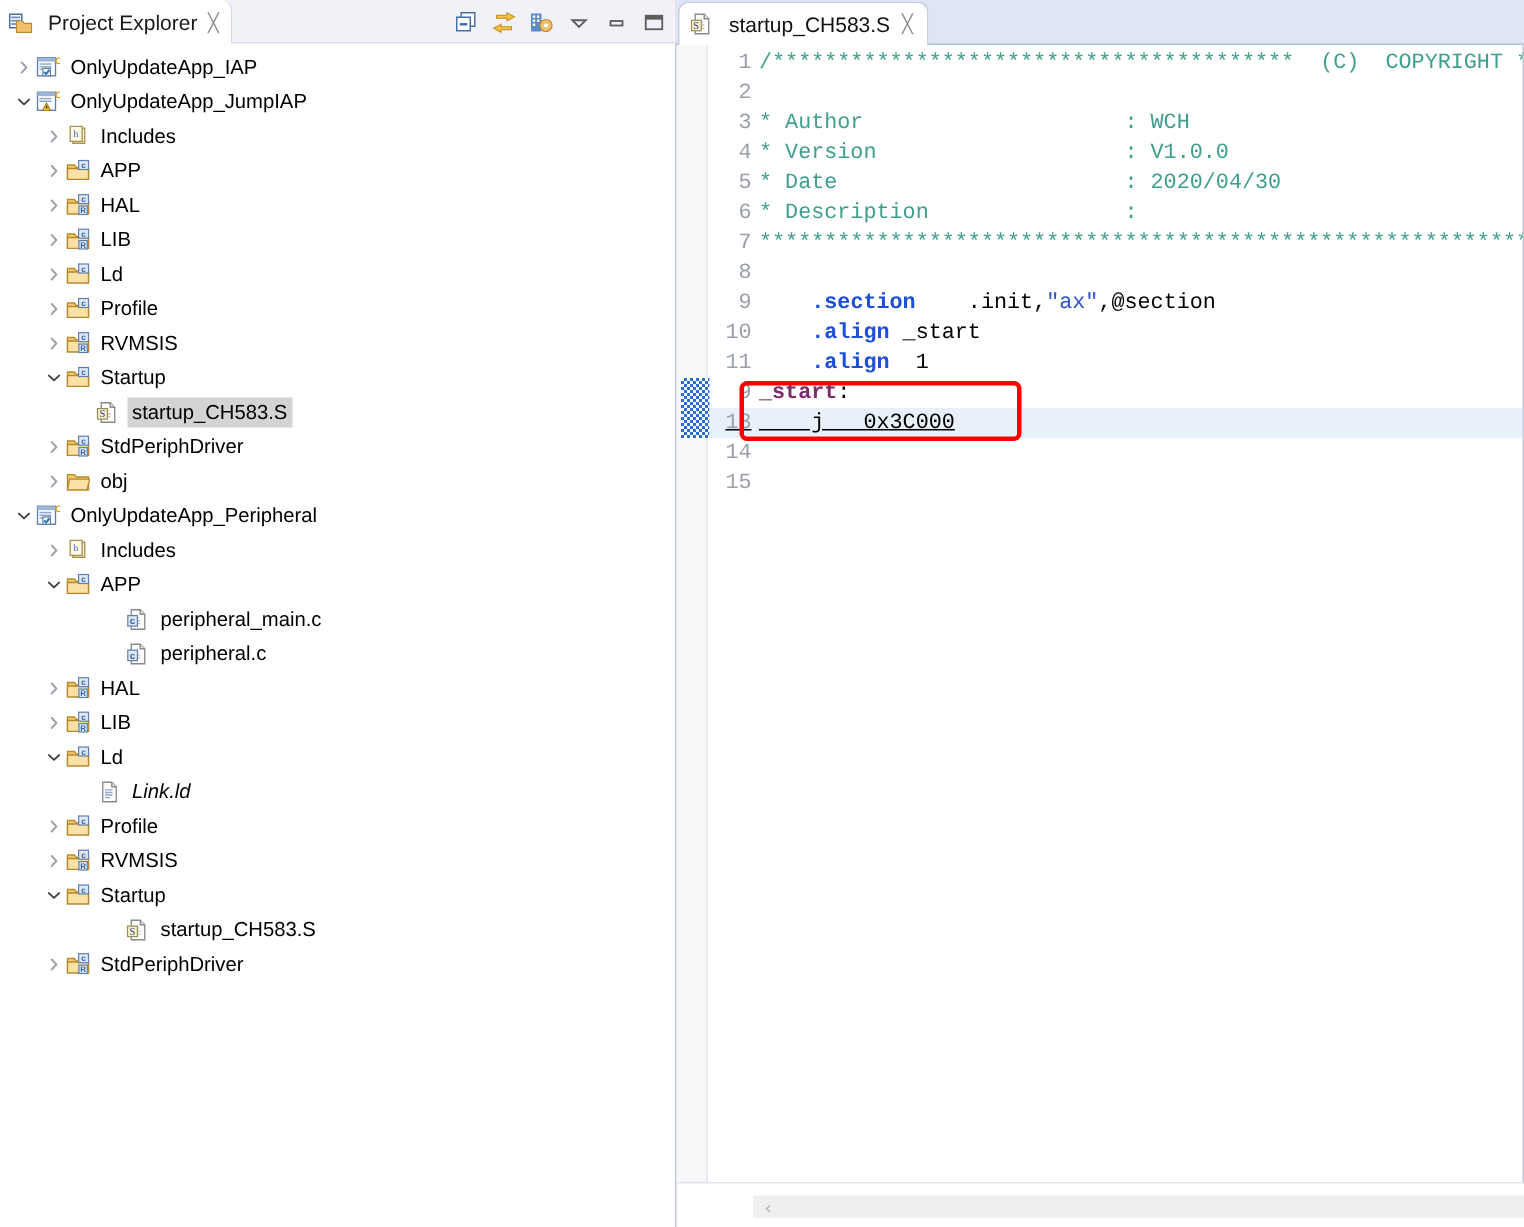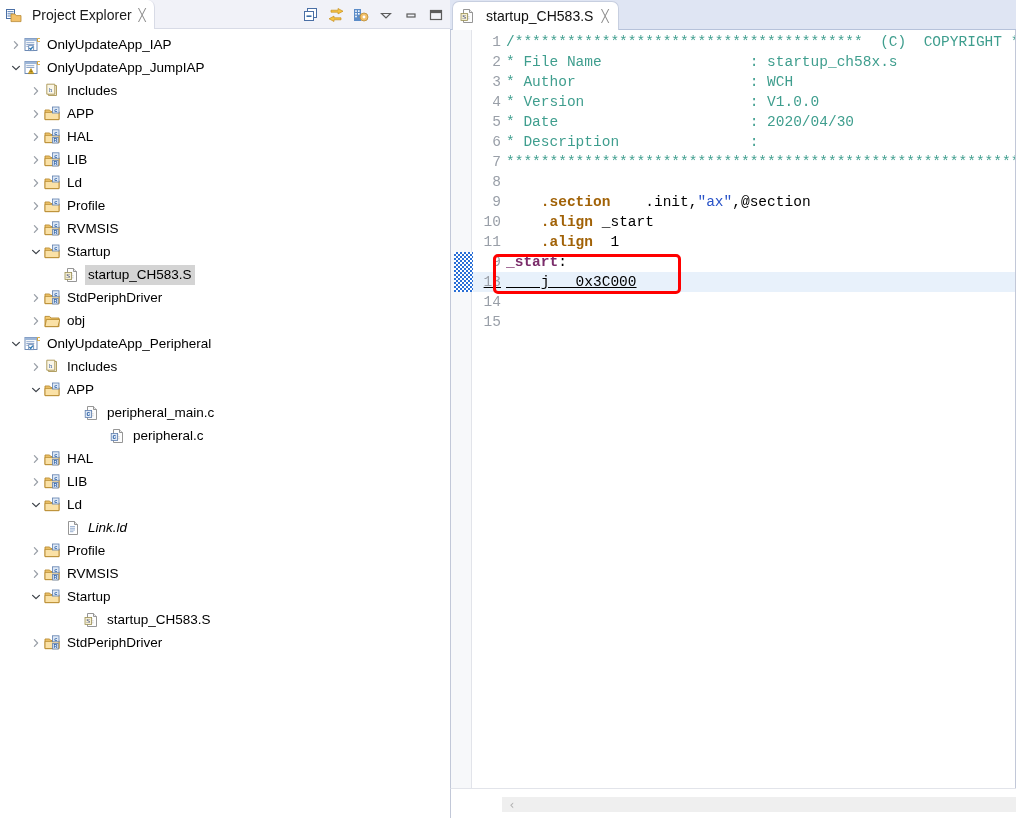--- a/index.html
+++ b/index.html
@@ -154,21 +154,21 @@
   .lnum {
     width: 33px;
     flex: 0 0 33px;
     text-align: right;
     color: #999fa8;
     padding-right: 5px;
     font-size: 14.5px;
   }
   .ctext { color: #000000; }
   .c-cmt  { color: #3f9e8e; }
-  .c-kw   { color: #a16207; font-weight: bold; }
+  .c-kw   { color: #1d4ed8; font-weight: bold; }
   .c-str  { color: #2a54c8; }
   .c-lbl  { color: #7b2d6b; font-weight: bold; }
 
   #red-box {
     position: absolute;
     border: 3px solid #ff0000;
     border-radius: 5px;
     pointer-events: none;
   }
 
@@ -539,21 +539,21 @@
             <svg width="16" height="16" viewBox="0 0 16 16">
               <path d="M3.5 1.5 h6 l3 3 v10 h-9 z" fill="#fdfdfd" stroke="#8a8a8a" stroke-width="0.9"></path>
               <path d="M9.5 1.5 v3 h3" fill="#e8e8e8" stroke="#8a8a8a" stroke-width="0.9"></path>
               <path d="M4.6 6.8 h4 M4.6 8.8 h5 M4.6 10.8 h5" stroke="#c2c2c2" stroke-width="0.8"></path>
               <rect x="1.2" y="5.4" width="6.4" height="7" fill="#dfe9f6" stroke="#5f7fae" stroke-width="0.8"></rect>
               <text x="4.4" y="11" font-size="6.6" font-family="Liberation Sans, sans-serif" text-anchor="middle" fill="#2f63a8" font-weight="bold">c</text>
             </svg>
           </span>
           <span class="lbl">peripheral_main.c</span>
         </div>
-        <div class="row" style="padding-left: 68px; margin-left: 26px;">
+        <div class="row" style="padding-left: 68px;">
           <span class="arrow"></span>
           <span class="ico">
             <svg width="16" height="16" viewBox="0 0 16 16">
               <path d="M3.5 1.5 h6 l3 3 v10 h-9 z" fill="#fdfdfd" stroke="#8a8a8a" stroke-width="0.9"></path>
               <path d="M9.5 1.5 v3 h3" fill="#e8e8e8" stroke="#8a8a8a" stroke-width="0.9"></path>
               <path d="M4.6 6.8 h4 M4.6 8.8 h5 M4.6 10.8 h5" stroke="#c2c2c2" stroke-width="0.8"></path>
               <rect x="1.2" y="5.4" width="6.4" height="7" fill="#dfe9f6" stroke="#5f7fae" stroke-width="0.8"></rect>
               <text x="4.4" y="11" font-size="6.6" font-family="Liberation Sans, sans-serif" text-anchor="middle" fill="#2f63a8" font-weight="bold">c</text>
             </svg>
           </span>
@@ -724,21 +724,21 @@
         <span class="tab-close">╳</span>
       </div>
     </div>
 
     <div id="code-area">
       <div id="marker-col">
           <div class="change-bar" style="top: 222px; height: 40px;"></div>
         </div>
       <div id="code-lines">
           <div class="cline"><span class="lnum">1</span><span><span class="c-cmt">/****************************************  (C)  COPYRIGHT **</span></span></div>
-          <div class="cline"><span class="lnum">2</span><span><span class="c-cmt">* File Name                 : startup_ch58x.s</span></span></div>
+          <div class="cline"><span class="lnum">2</span></div>
           <div class="cline"><span class="lnum">3</span><span><span class="c-cmt">* Author                    : WCH</span></span></div>
           <div class="cline"><span class="lnum">4</span><span><span class="c-cmt">* Version                   : V1.0.0</span></span></div>
           <div class="cline"><span class="lnum">5</span><span><span class="c-cmt">* Date                      : 2020/04/30</span></span></div>
           <div class="cline"><span class="lnum">6</span><span><span class="c-cmt">* Description               :</span></span></div>
           <div class="cline"><span class="lnum">7</span><span><span class="c-cmt">*************************************************************</span></span></div>
           <div class="cline"><span class="lnum">8</span><span><span class="ctext"></span></span></div>
           <div class="cline"><span class="lnum">9</span><span><span class="ctext">    </span><span class="c-kw">.section</span><span class="ctext">    .init,</span><span class="c-str">"ax"</span><span class="ctext">,@section</span></span></div>
           <div class="cline"><span class="lnum">10</span><span><span class="ctext">    </span><span class="c-kw">.align</span><span class="ctext"> _start</span></span></div>
           <div class="cline"><span class="lnum">11</span><span><span class="ctext">    </span><span class="c-kw">.align</span><span class="ctext">  1</span></span></div>
           <div class="cline"><span class="lnum">9</span><span><span class="c-lbl">_start</span><span class="ctext">:</span></span></div>

